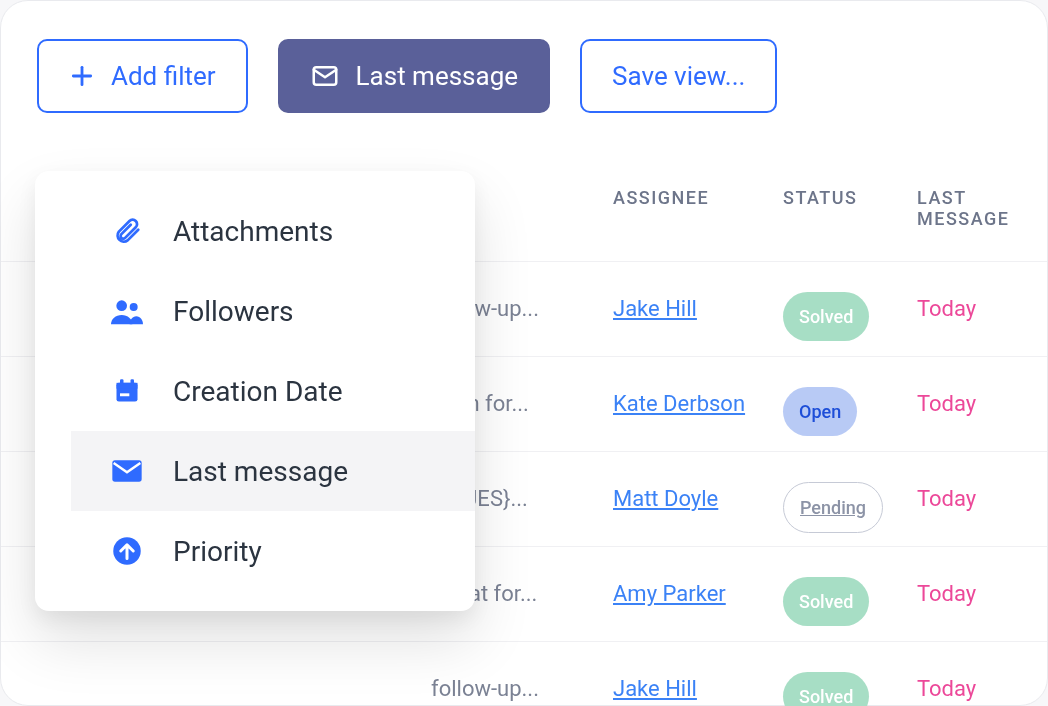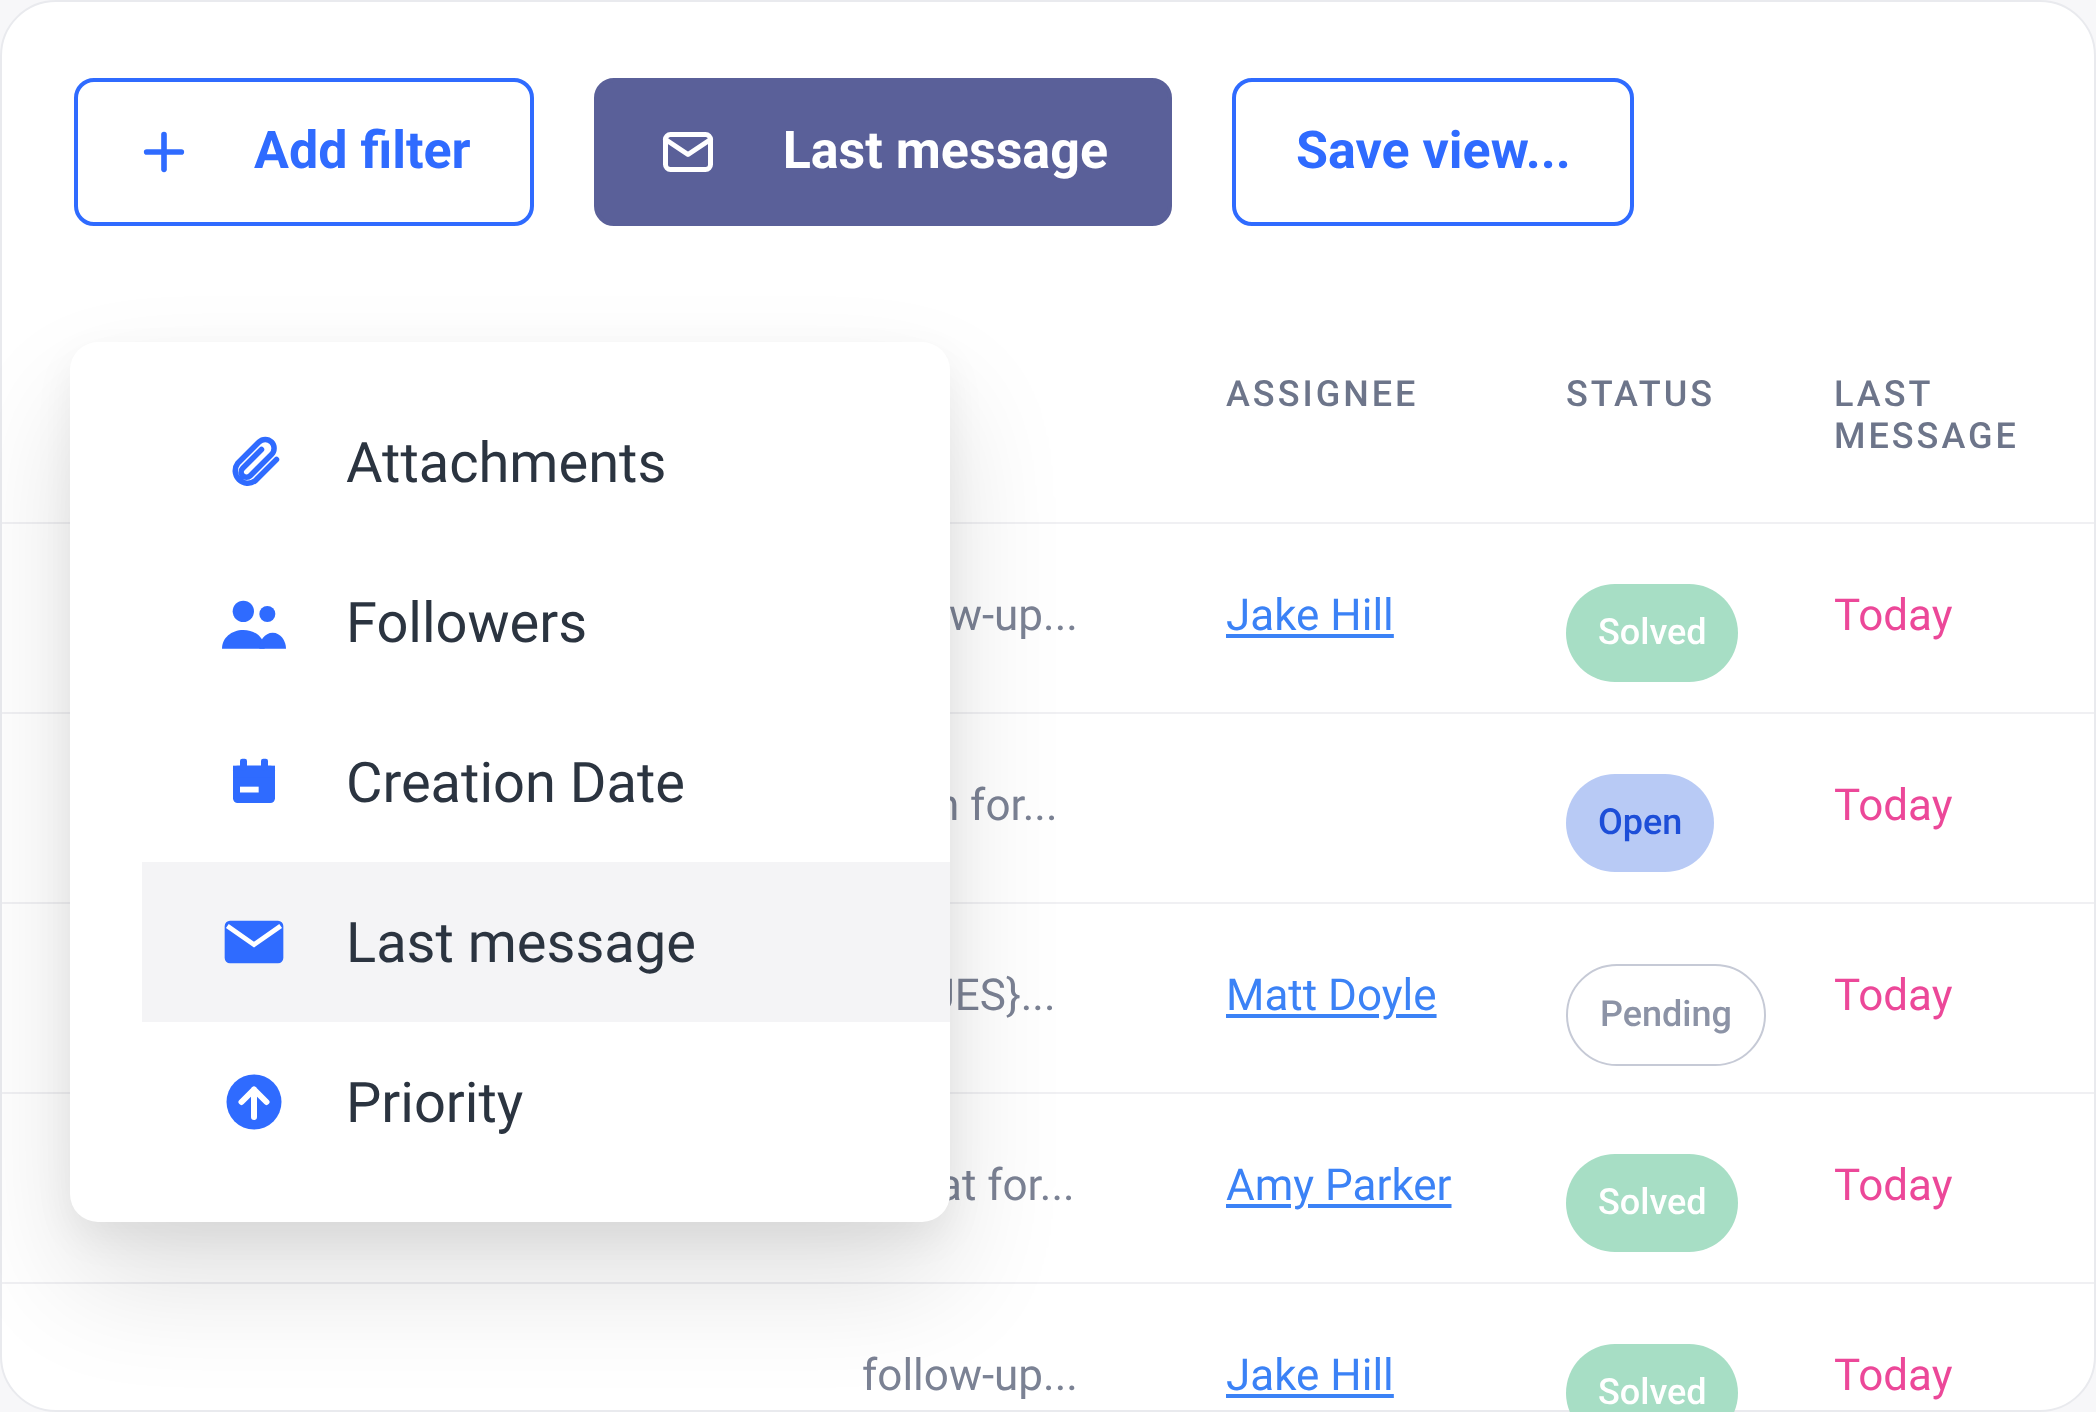--- a/index.html
+++ b/index.html
@@ -28,26 +28,26 @@
     left: 0;
     width: 100%;
     display: flex;
     align-items: center;
     gap: 30px;
     padding-left: 36px;
   }
   .btn {
     display: inline-flex;
     align-items: center;
-    gap: 32px;
+    gap: 16px;
     height: 74px;
     padding: 12px 30px;
     border-radius: 10px;
     font-size: 26px;
-    font-weight: 700;
+    font-weight: 400;
     cursor: pointer;
     user-select: none;
   }
   .btn-outline-blue {
     background: #fff;
     border: 2px solid #2f6bff;
     color: #2f6bff;
   }
   .btn-filled {
     background: #5a6099;
@@ -125,21 +125,21 @@
     display: inline-flex;
     align-items: center;
     justify-content: center;
     padding: 14px 16px;
     border-radius: 999px;
     font-size: 18px;
     font-weight: 500;
   }
   .status-solved { background: #a7dec5; color: #fff; }
   .status-open { background: #b8caf5; color: #1d4ed8; }
-  .status-pending { background: #fff; color: #8c93a6; border: 1.5px solid #c6cad6; }
+  .status-pending { background: #fff; color: #8c93a6; border: 1.5px solid #c6cad6; text-decoration: underline; }
 </style>
 </head>
 <body>
 
 <div class="panel">
 
   <div class="toolbar">
     <div class="btn btn-outline-blue">
       <span class="ic">
         <svg width="26" height="26" viewBox="0 0 24 24" fill="none" stroke="#2f6bff" stroke-width="2.6" stroke-linecap="round">
@@ -171,20 +171,21 @@
     </div>
 
     <div class="tbl-row" style="top:90px">
       <span class="c-subject">follow-up...</span>
       <span class="c-assignee">Jake Hill</span>
       <span class="c-status-holder"><span class="status-pill status-solved">Solved</span></span>
       <span class="c-lastmsg">Today</span>
     </div>
     <div class="tbl-row" style="top:185px">
       <span class="c-subject">stion for...</span>
+      <span class="c-assignee">Kate Derbson</span>
       <span class="c-status-holder"><span class="status-pill status-open">Open</span></span>
       <span class="c-lastmsg">Today</span>
     </div>
     <div class="tbl-row" style="top:280px">
       <span class="c-subject">ISSUES}...</span>
       <span class="c-assignee">Matt Doyle</span>
       <span class="c-status-holder"><span class="status-pill status-pending">Pending</span></span>
       <span class="c-lastmsg">Today</span>
     </div>
     <div class="tbl-row" style="top:375px">

